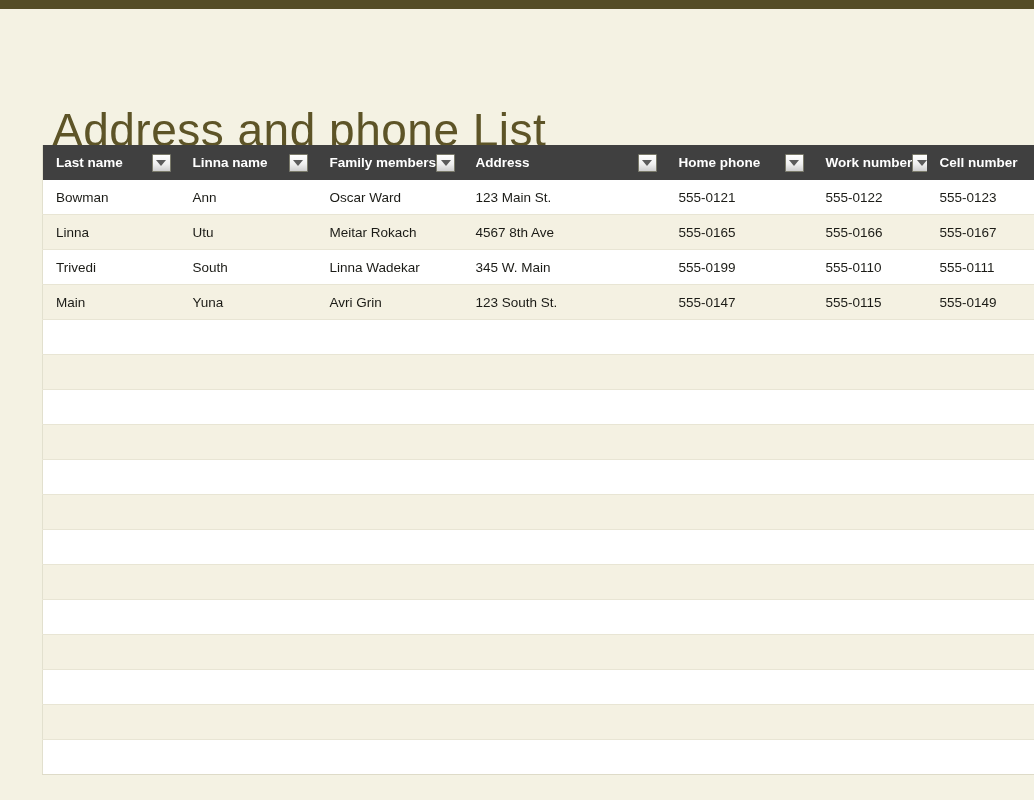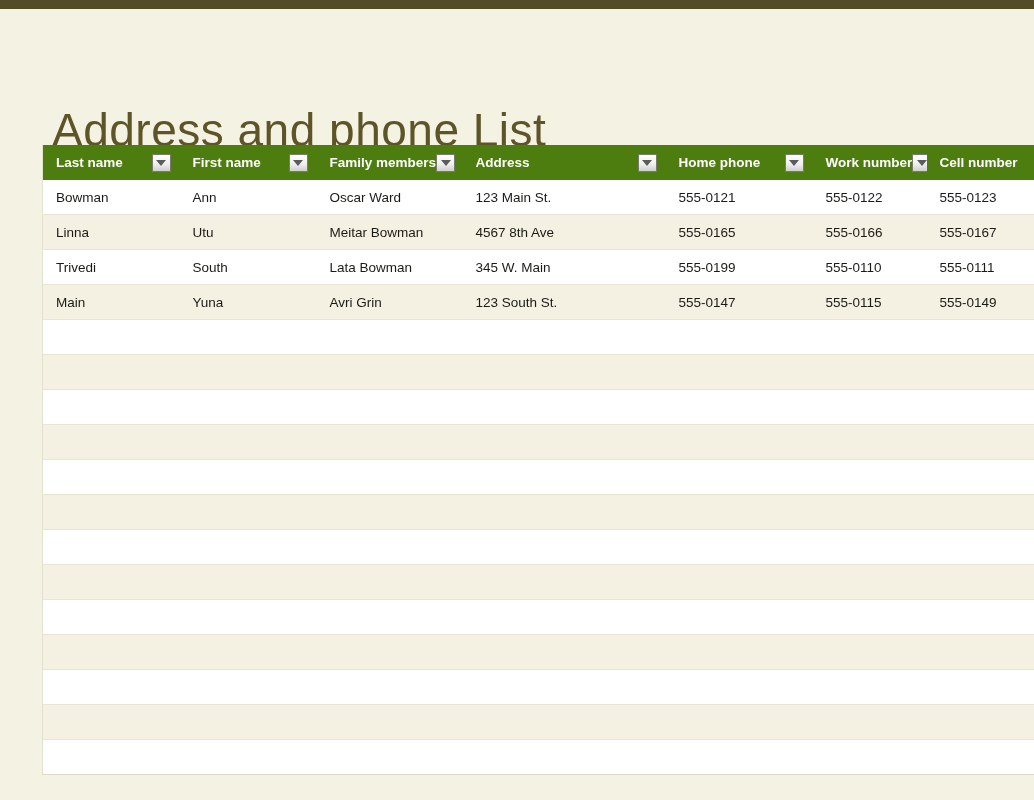--- a/index.html
+++ b/index.html
@@ -55,21 +55,21 @@
   table.addr col.c-last   { width: 137px; }
   table.addr col.c-first  { width: 137px; }
   table.addr col.c-family { width: 146px; }
   table.addr col.c-addr   { width: 203px; }
   table.addr col.c-home   { width: 147px; }
   table.addr col.c-work   { width: 114px; }
   table.addr col.c-cell   { width: 126px; }
 
   
   table.addr thead th {
-    background: #4d7c0f;
+    background: #404040;
     color: #ffffff;
     font-size: 13.5px;
     font-weight: bold;
     text-align: left;
     height: 35px;
     padding: 0 0 0 13px;
     vertical-align: middle;
     white-space: nowrap;
     position: relative;
   }
@@ -144,21 +144,21 @@
           <th>
             <div class="th-inner">
               <span class="th-label">Last name</span>
               <span class="filter-btn">
                 <span class="caret"></span>
               </span>
             </div>
           </th>
           <th>
             <div class="th-inner">
-              <span class="th-label">First name</span>
+              <span class="th-label">Linna name</span>
               <span class="filter-btn">
                 <span class="caret"></span>
               </span>
             </div>
           </th>
           <th>
             <div class="th-inner">
               <span class="th-label">Family members</span>
               <span class="filter-btn">
                 <span class="caret"></span>
@@ -202,30 +202,30 @@
           <td>Ann</td>
           <td>Oscar Ward</td>
           <td>123 Main St.</td>
           <td>555-0121</td>
           <td>555-0122</td>
           <td>555-0123</td>
         </tr>
         <tr>
           <td>Linna</td>
           <td>Utu</td>
-          <td>Meitar Bowman</td>
+          <td>Meitar Rokach</td>
           <td>4567 8th Ave</td>
           <td>555-0165</td>
           <td>555-0166</td>
           <td>555-0167</td>
         </tr>
         <tr>
           <td>Trivedi</td>
           <td>South</td>
-          <td>Lata Bowman</td>
+          <td>Linna Wadekar</td>
           <td>345 W. Main</td>
           <td>555-0199</td>
           <td>555-0110</td>
           <td>555-0111</td>
         </tr>
         <tr>
           <td>Main</td>
           <td>Yuna</td>
           <td>Avri Grin</td>
           <td>123 South St.</td>

